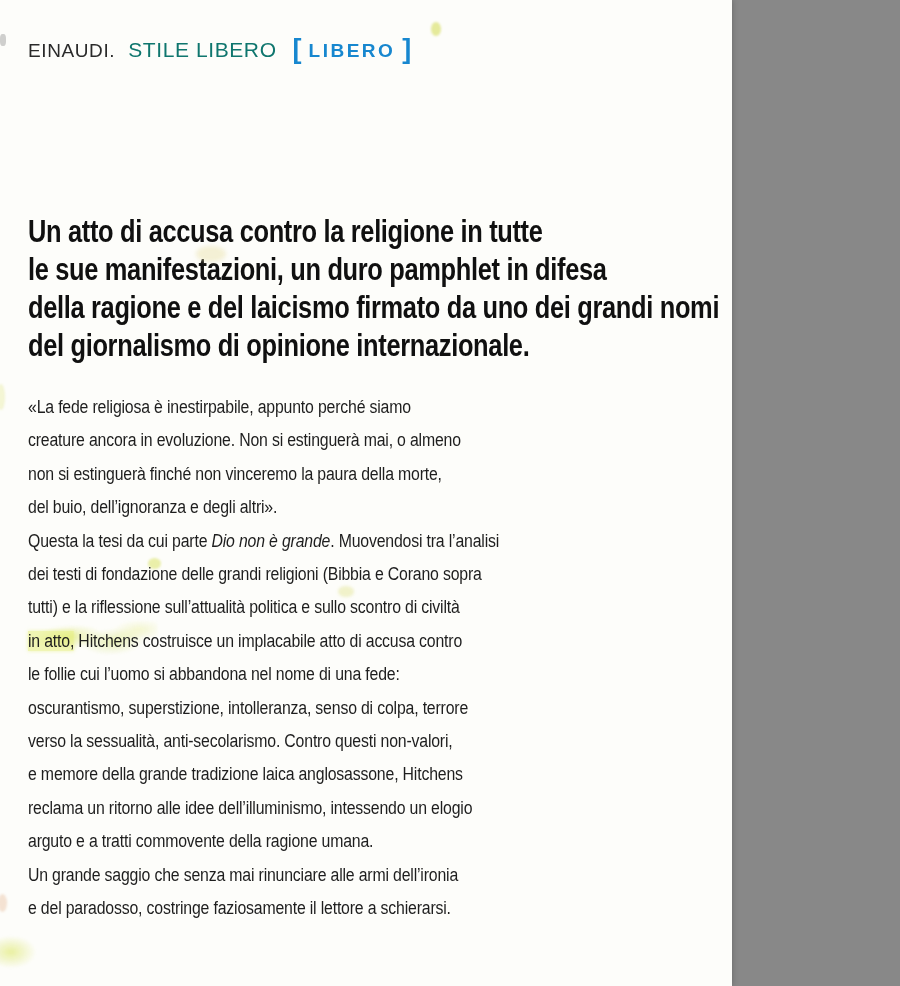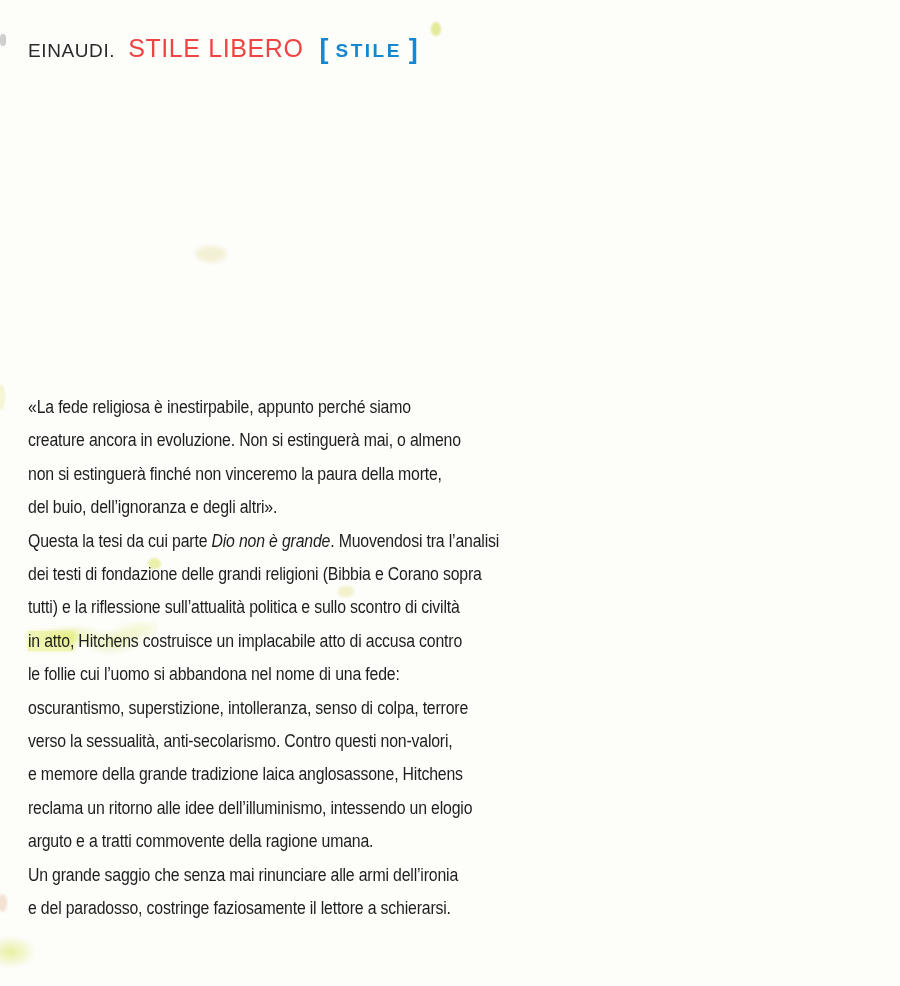--- a/index.html
+++ b/index.html
@@ -1,30 +1,30 @@
 <!DOCTYPE html>
 <html style="--accent: #1787cf;"><head>
 <meta charset="utf-8">
 <style>
   html,body { margin:0; padding:0; background:#888; }
   .page {
-    position:relative; width:900px; height:986px;
+    position:relative; width:732px; height:986px;
     background:#fdfdfa;
     font-family:"Liberation Sans", sans-serif;
     overflow:hidden;
     box-shadow:0 0 6px rgba(0,0,0,.25);
   }
   
   .header {
     position:absolute; left:28px; top:33px;
     display:flex; align-items:baseline;
     color:#2e2e2e;
   }
   .pub { font-size:19px; letter-spacing:.6px; color:#2a2a2a; }
-  .series { font-size:25px; letter-spacing:.6px; color:#ef4444; margin-left:13px; }
+  .series { font-size:21px; letter-spacing:.6px; color:#0f766e; margin-left:13px; }
   .badge { margin-left:16px; display:flex; align-items:baseline; color:var(--accent,#1787cf); }
   .bracket { font-size:27px; font-weight:700; position:relative; top:1px; }
   .badge-label { font-size:19px; font-weight:800; letter-spacing:2.5px; margin:0 7px; }
   
   .headline {
     position:absolute; left:28px; top:213px;
     font-weight:700; font-size:31px; line-height:38px;
     color:#101010; letter-spacing:-0.4px;
   }
   .hline { white-space:nowrap; transform:scaleX(.82); transform-origin:0 50%; }
@@ -61,25 +61,31 @@
 </head>
 <body>
 
 <div class="page">
 
   <div class="header">
     <span class="pub">EINAUDI.</span>
     <span class="series">STILE LIBERO</span>
     <span class="badge">
       <span class="bracket">[</span>
-      <span class="badge-label">STILE</span>
+      <span class="badge-label">LIBERO</span>
       <span class="bracket">]</span>
     </span>
   </div>
 
+  <div class="headline">
+      <div class="hline">Un atto di accusa contro la religione in tutte</div>
+      <div class="hline">le sue manifestazioni, un duro pamphlet in difesa</div>
+      <div class="hline">della ragione e del laicismo firmato da uno dei grandi nomi</div>
+      <div class="hline">del giornalismo di opinione internazionale.</div>
+    </div>
 
   <div class="smudge scribble"></div>
   <div class="smudge s1"></div>
   <div class="smudge s2"></div>
   <div class="smudge s3"></div>
   <div class="smudge s4"></div>
   <div class="smudge s5"></div>
   <div class="smudge s6"></div>
   <div class="smudge s7"></div>
   <div class="smudge s8"></div>

